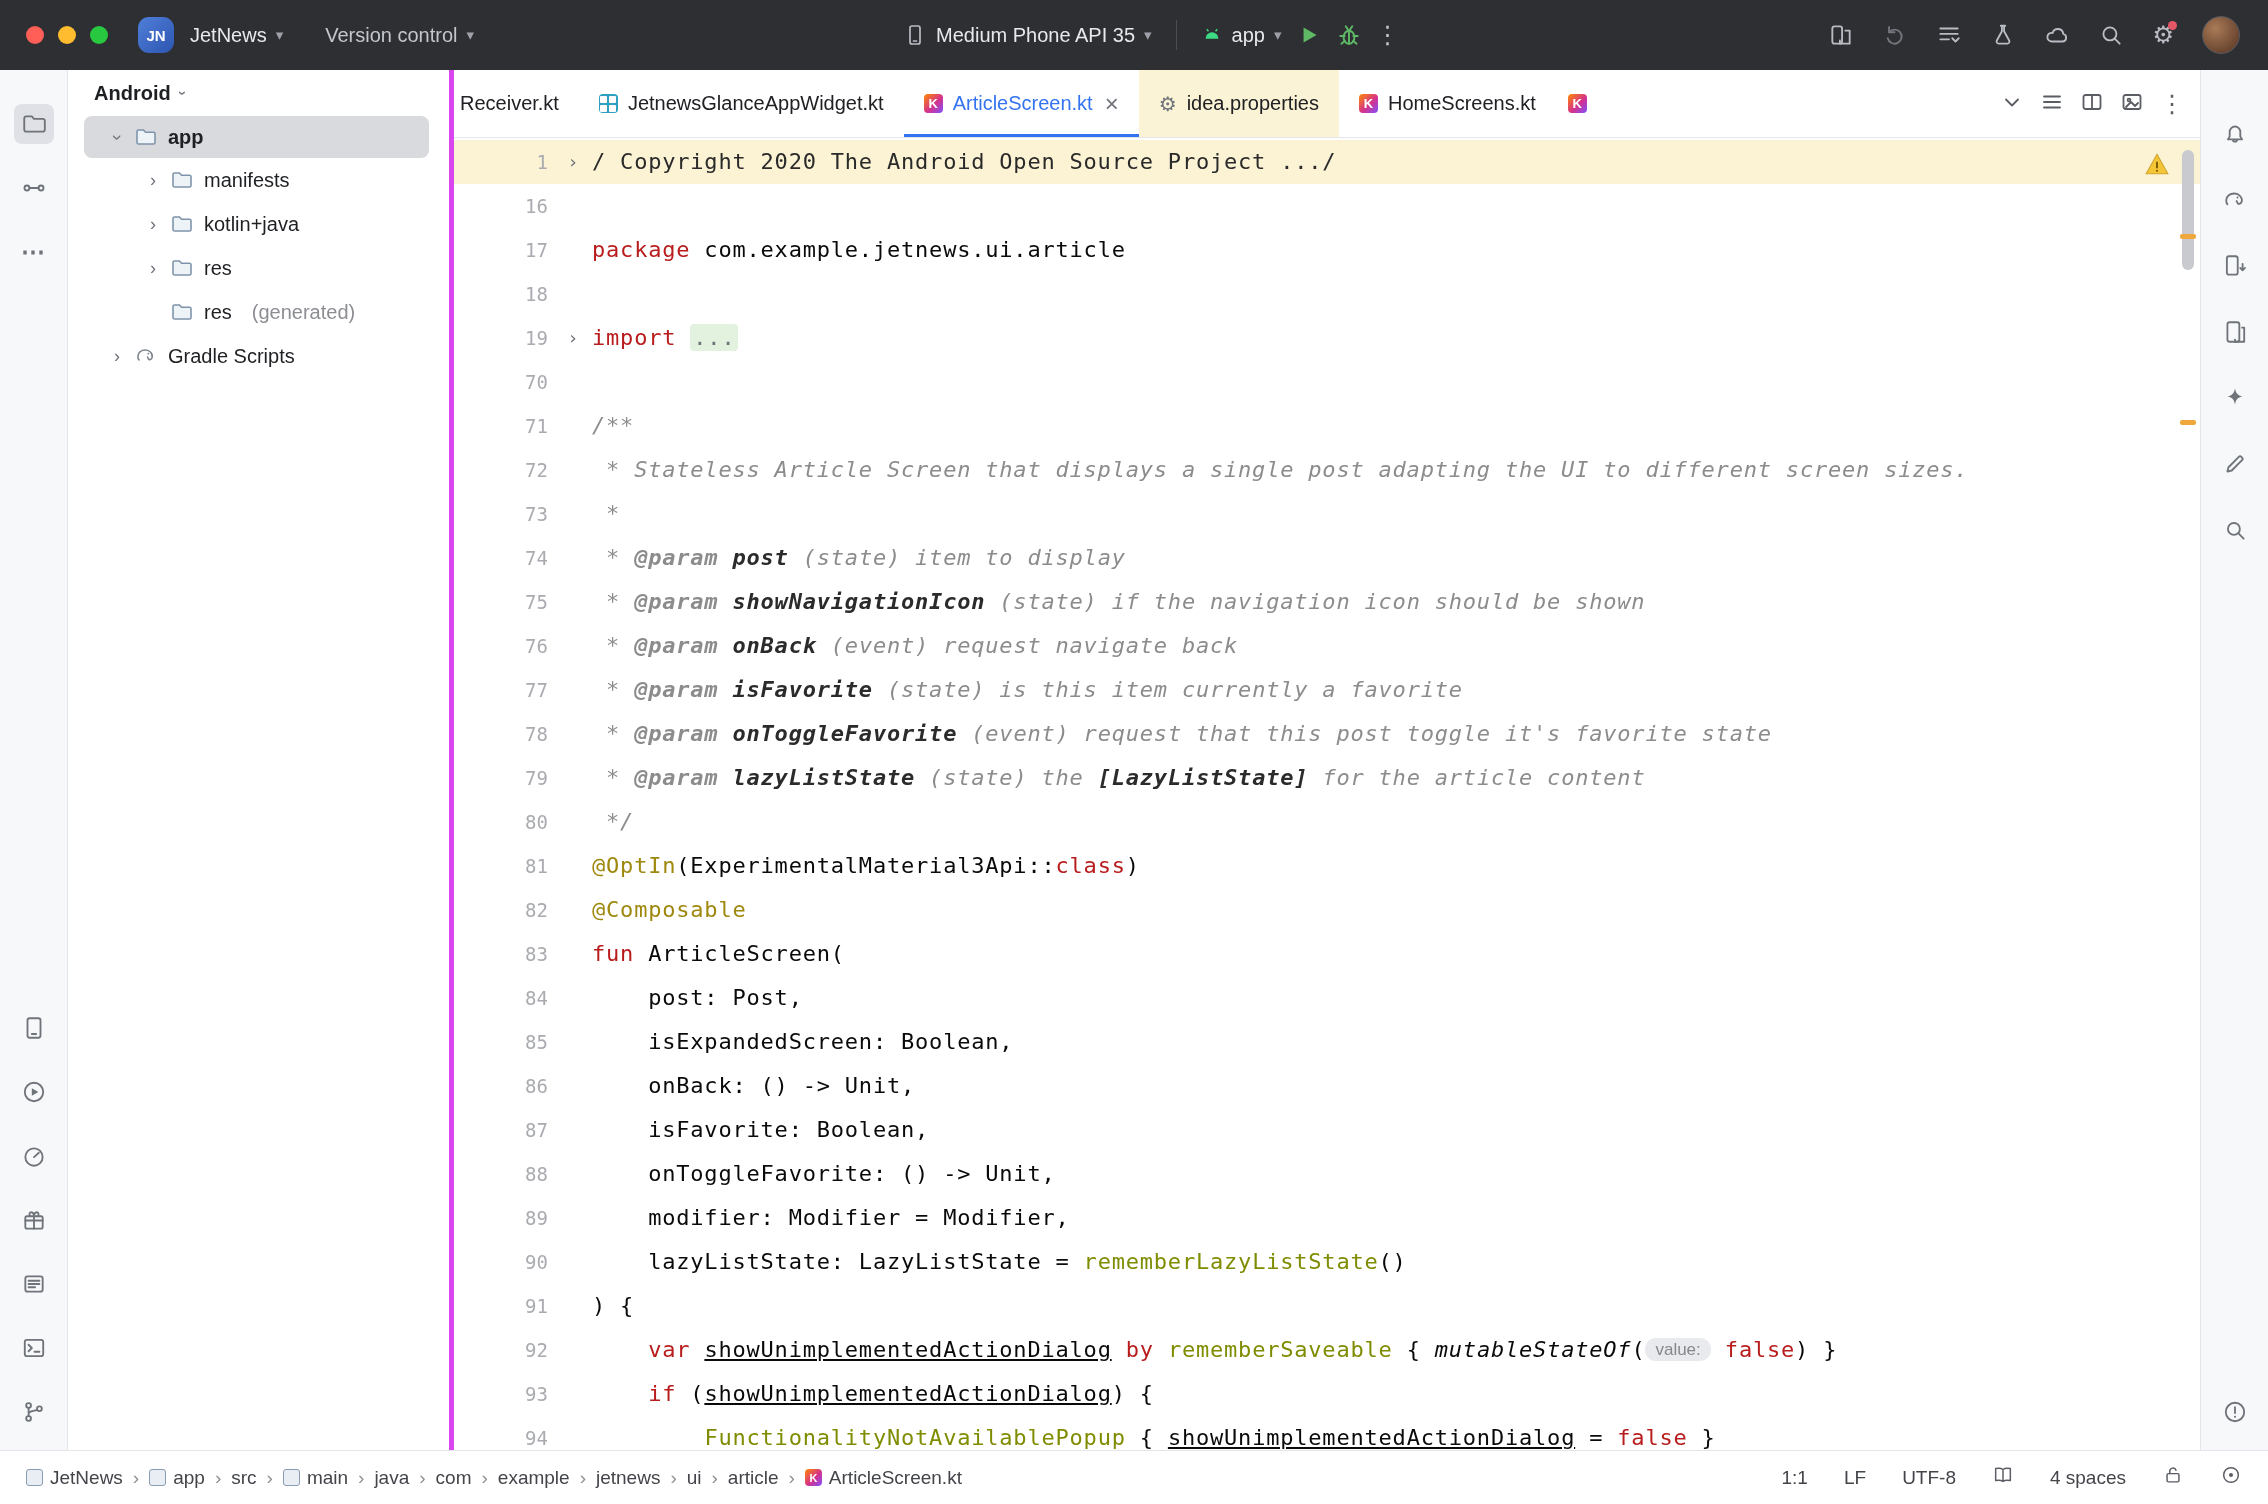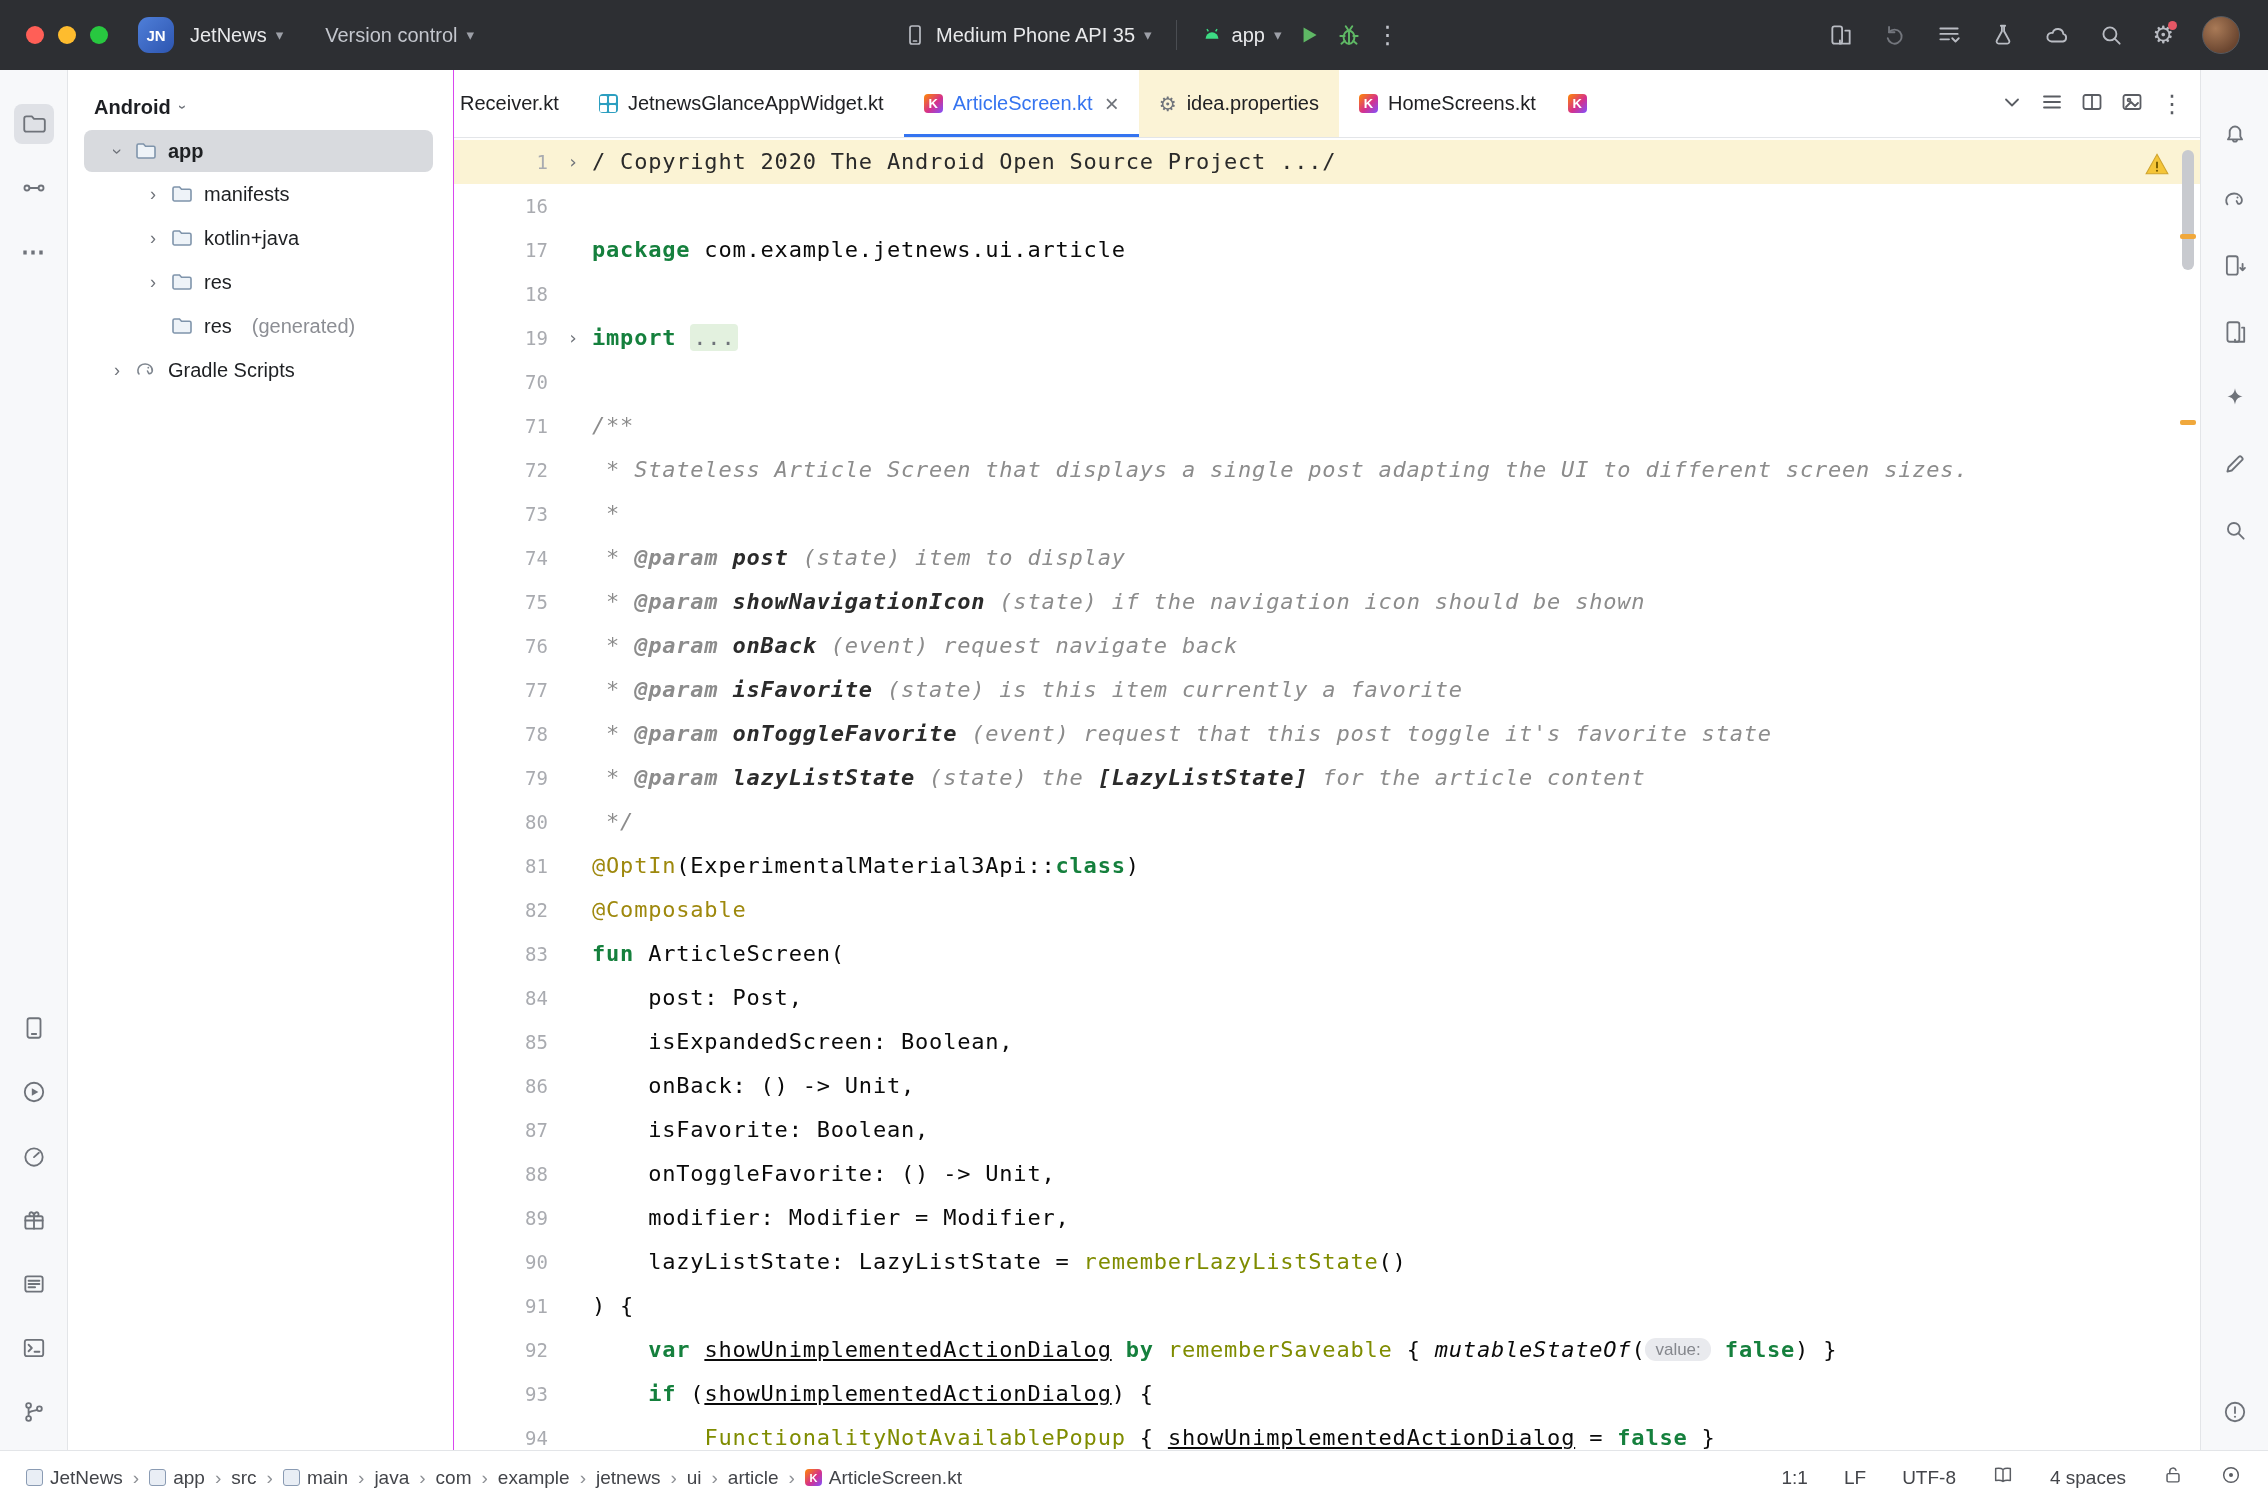--- a/index.html
+++ b/index.html
@@ -34,21 +34,21 @@
   .bar-left{border-right:1px solid #e3e5e8;padding:34px 0 18px;gap:24px}
   .bar-right{border-left:1px solid #e3e5e8;padding:44px 0 18px;gap:26px}
   .abtn{width:40px;height:40px;display:flex;align-items:center;justify-content:center;border-radius:8px;flex:none}
   .abtn.active{background:#dfe1e6}
   .abtn svg{stroke:#6f737a;fill:none;stroke-width:1.7;stroke-linecap:round;stroke-linejoin:round}
   .abtn .fillme{fill:#6f737a;stroke:none}
   .spacer{flex:1}
   .moredots{color:#6f737a;font-size:24px;font-weight:bold;letter-spacing:1px}
 
   
-  .project{width:386px;background:#fff;border-right:1px solid #d946ef;flex:none;padding-top:14px}
+  .project{width:386px;background:#fff;border-right:5px solid #d946ef;flex:none;}
   .phead{height:46px;display:flex;align-items:center;gap:10px;padding-left:26px;font-size:20px;font-weight:700;color:#1d1f23}
   .phead .chev{color:#6f737a;font-size:14px;transform:rotate(90deg);display:inline-block}
   .trow{height:44px;display:flex;align-items:center;font-size:20px;color:#1e2023;padding-left:36px;gap:0}
   .trow.d1{padding-left:72px}
   .trow .chev{width:26px;color:#6f737a;font-size:18px;flex:none;text-align:center}
   .trow .chev.down{transform:rotate(90deg)}
   .trow .icn{width:28px;display:flex;justify-content:center;margin:0 8px 0 2px;flex:none}
   .trow.selected{margin:0 20px 0 16px;padding-left:20px;background:#d8dade;border-radius:8px;height:42px}
   .tlabel.bold{font-weight:700}
   .tsuffix{color:#8c8e94;margin-left:20px}
@@ -73,21 +73,21 @@
   .tab-tools .dots{color:#5a5d63}
 
   
   .editor{flex:1;position:relative;overflow:hidden;font-family:"DejaVu Sans Mono",monospace;font-size:22px;padding-top:2px}
   .code-line{display:flex;height:44px;line-height:44px;white-space:pre}
   .code-line.hl{background:#fbf3d4}
   .g-num{width:100px;text-align:right;color:#a9abb0;font-size:19px;padding-right:6px;flex:none;letter-spacing:0}
   .g-fold{width:38px;text-align:center;color:#6f737a;font-size:18px;flex:none}
   .c-text{letter-spacing:.8px}
   .tk-pln{color:#0a0a0a}
-  .tk-kw{color:#15803d;font-weight:700}
+  .tk-kw{color:#b91c1c;font-weight:400}
   .tk-ann{color:#9e880d}
   .tk-cmt{color:#8c8c8c;font-style:italic}
   .tk-ctag{color:#8c8c8c;font-style:italic;font-weight:700;}
   .tk-cname{color:#2b2b2b;font-style:italic;font-weight:700}
   .tk-cref{color:#2b2b2b;font-weight:700;font-style:italic}
   .tk-fn{color:#7f8c00}
   .tk-it{color:#0a0a0a;font-style:italic}
   .tk-und{color:#0a0a0a;text-decoration:underline}
   .tk-fold1{color:#2a2a2a}
   .tk-ell{background:#e3f1df;color:#6f737a;border-radius:4px;padding:1px 3px}

